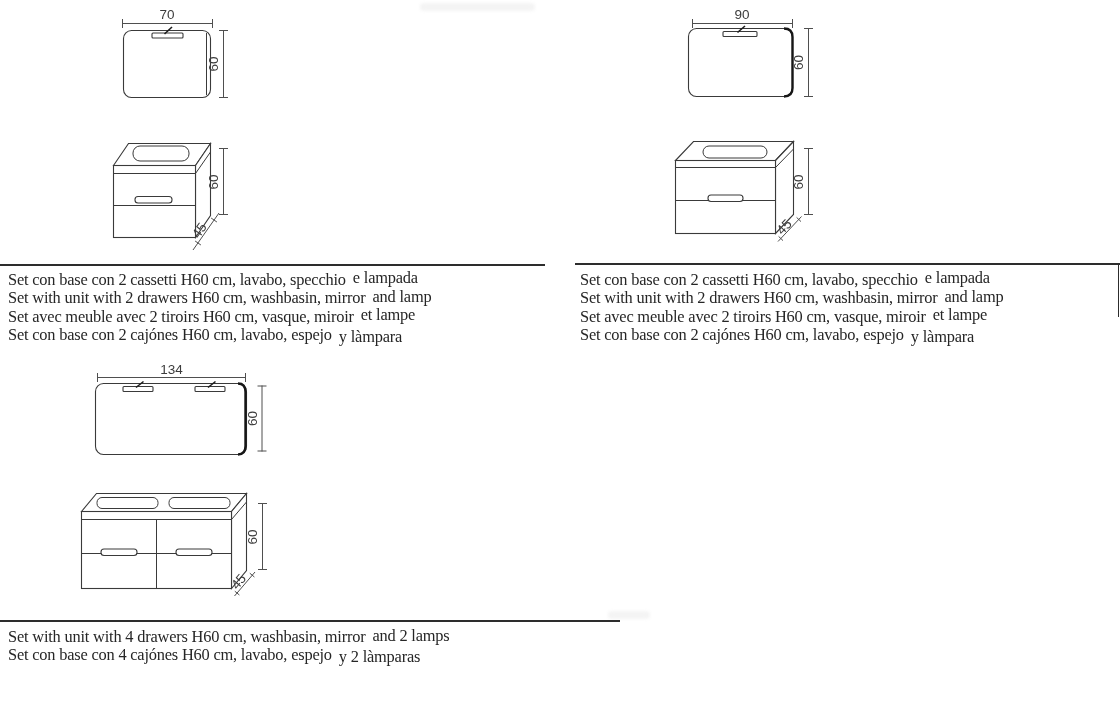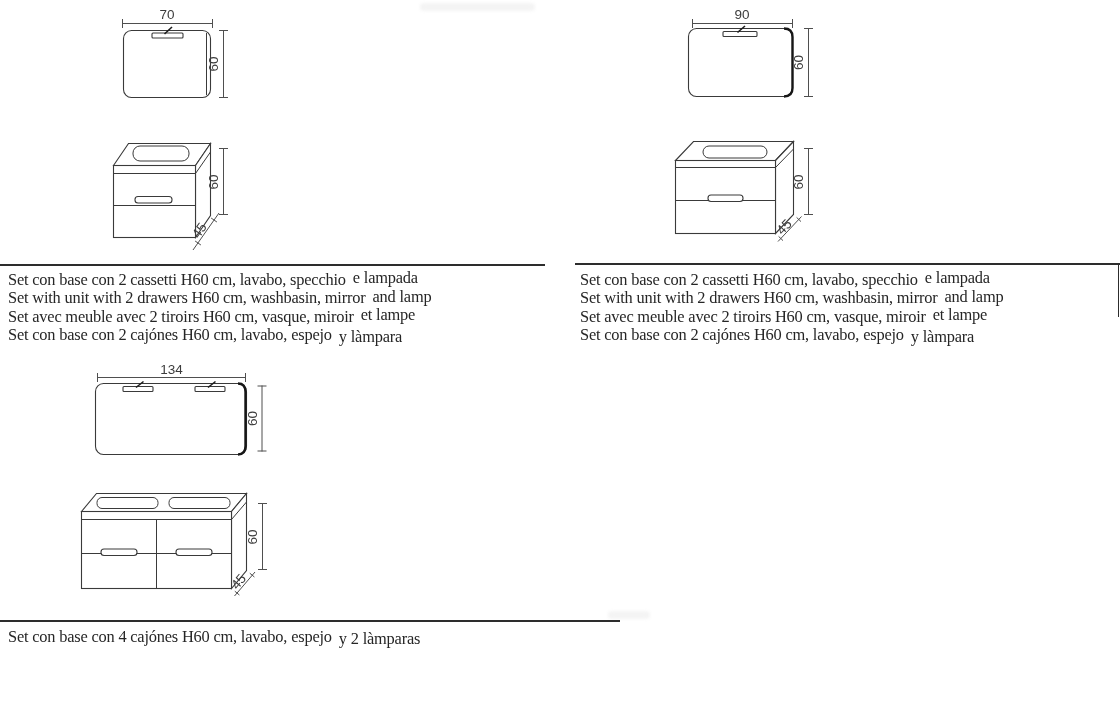--- a/index.html
+++ b/index.html
@@ -179,16 +179,17 @@
   <div class="edge" style="left:1117.5px;top:263px;height:54px;"></div>
   <div class="desc" style="left:580px;top:271px;">
     <div class="line l0"><span>Set con base con 2 cassetti H60 cm, lavabo, specchio</span><span class="tail">e lampada</span></div>
     <div class="line l1"><span>Set with unit with 2 drawers H60 cm, washbasin, mirror</span><span class="tail">and lamp</span></div>
     <div class="line l2"><span>Set avec meuble avec 2 tiroirs H60 cm, vasque, miroir</span><span class="tail">et lampe</span></div>
     <div class="line l3"><span>Set con base con 2 cajónes H60 cm, lavabo, espejo</span><span class="tail">y làmpara</span></div>
   </div>
 
   <div class="rule" style="left:0;top:620px;width:620px;"></div>
   <div class="desc" style="left:8px;top:628px;">
+    <div class="line l1"><span>Set with unit with 4 drawers H60 cm, washbasin, mirror</span><span class="tail">and 2 lamps</span></div>
     <div class="line l3"><span>Set con base con 4 cajónes H60 cm, lavabo, espejo</span><span class="tail">y 2 làmparas</span></div>
   </div>
 
 </div>
 
 </body></html>

